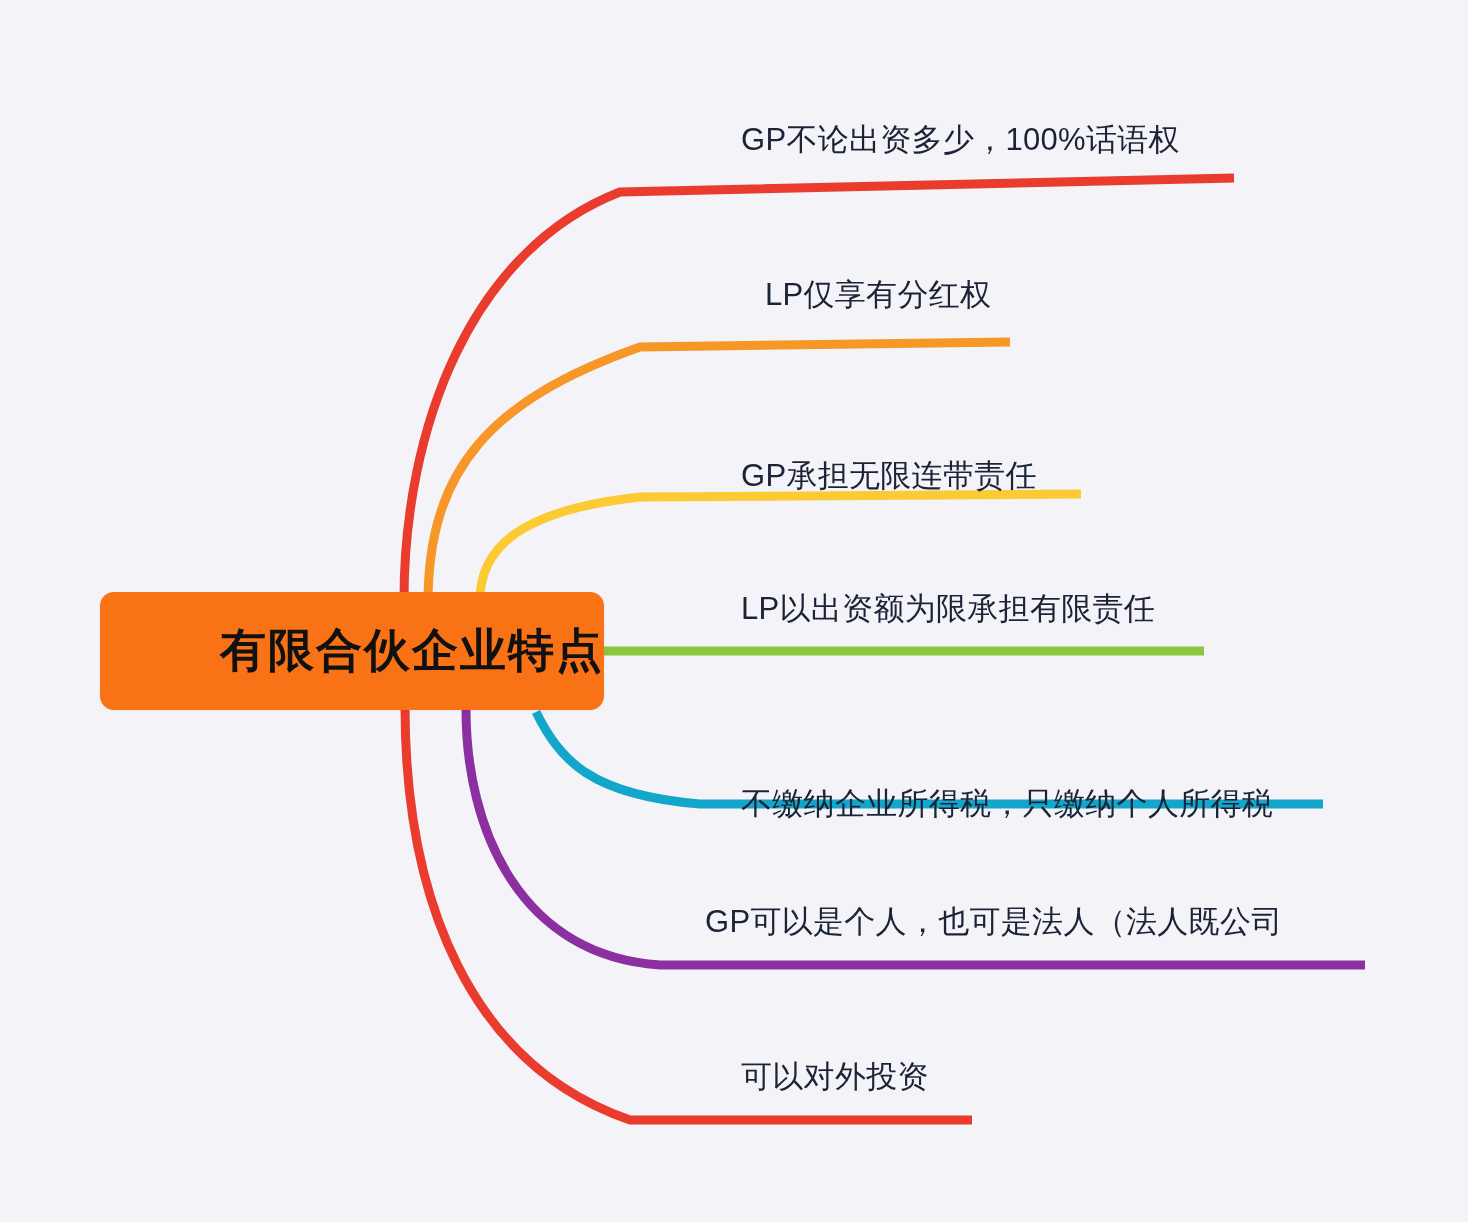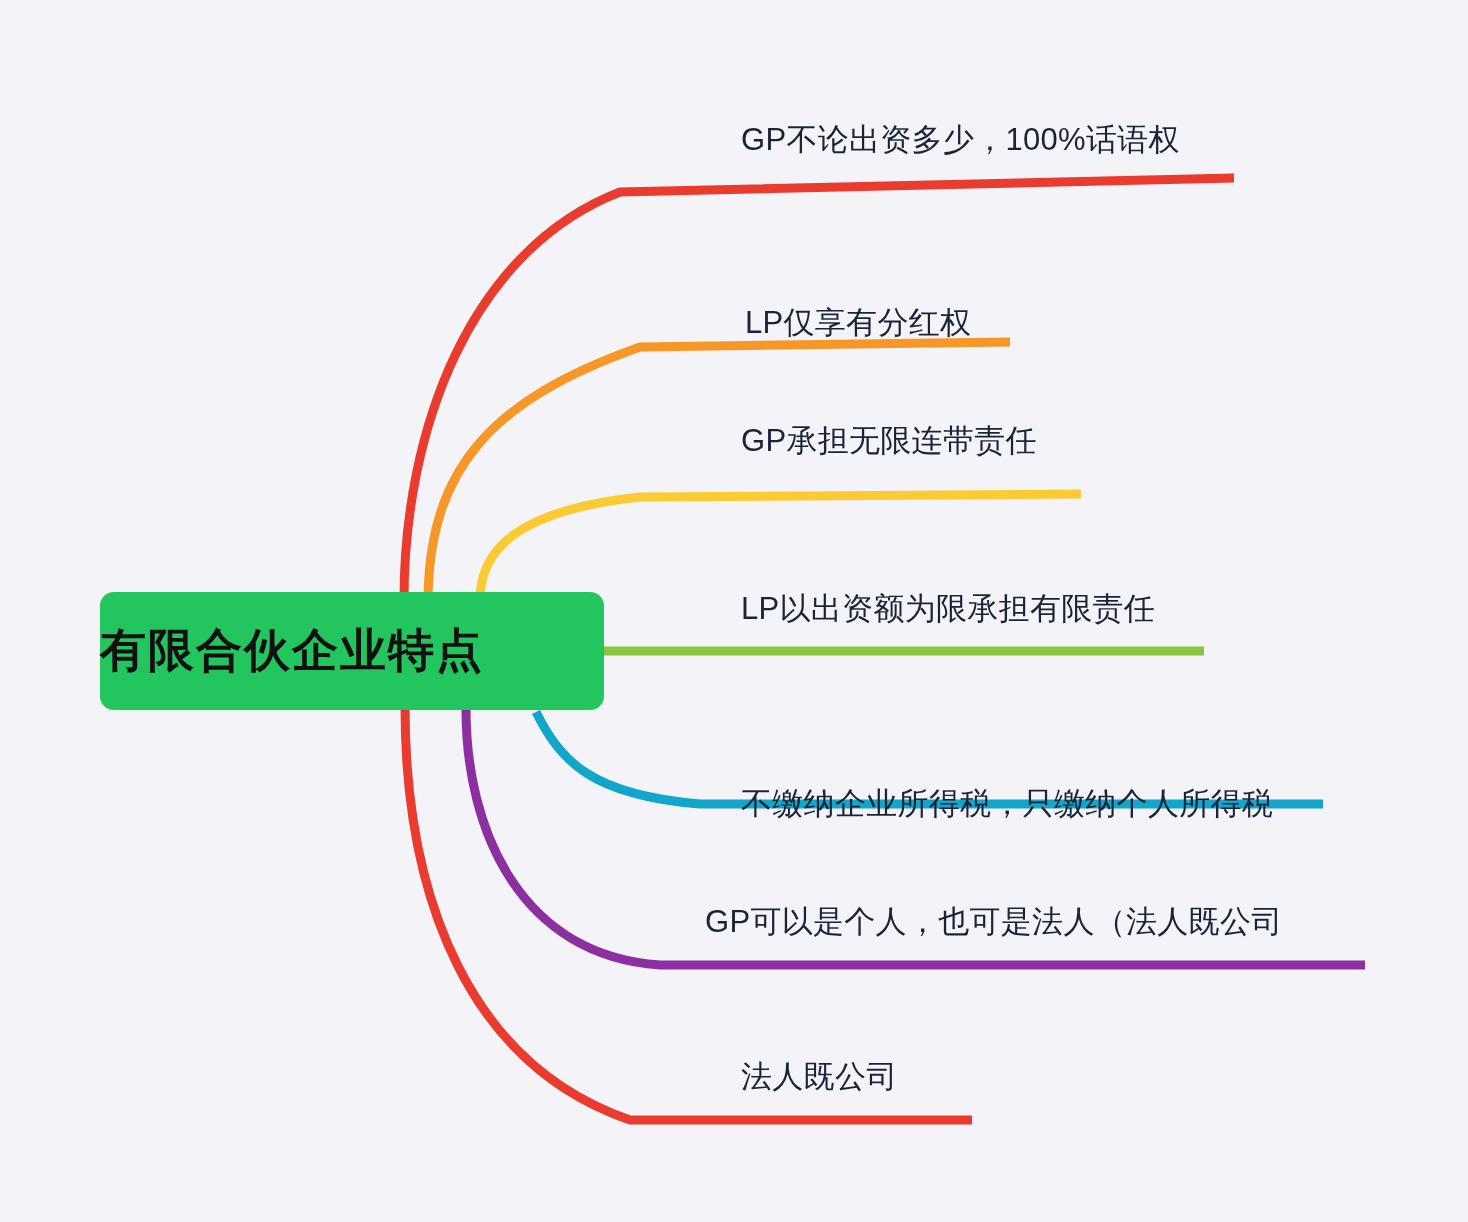--- a/index.html
+++ b/index.html
@@ -37,26 +37,26 @@
     letter-spacing: 0.3px;
     white-space: nowrap;
     font-weight: 400;
   }
   .root-node {
     position: absolute;
     left: 100px;
     top: 592px;
     width: 504px;
     height: 118px;
-    background: #22c55e;
+    background: #f97316;
     border-radius: 14px;
     box-shadow: 0 1px 3px rgba(30, 30, 60, 0.05);
     display: flex;
     align-items: center;
-    justify-content: flex-start;
+    justify-content: flex-end;
     z-index: 5;
   }
   .root-title {
     font-size: 46px;
     font-weight: bold;
     color: #111111;
     letter-spacing: 2px;
     font-family: "Liberation Sans", "DejaVu Sans", sans-serif;
   }
 </style>
@@ -72,25 +72,25 @@
         <path d="M 480 600 C 480 548, 520 510, 640 497 L 1081 494" fill="none" stroke="#fccb33" stroke-width="9" stroke-linecap="butt"></path>
         <path d="M 600 651 L 1204 651" fill="none" stroke="#8cc640" stroke-width="9" stroke-linecap="butt"></path>
         <path d="M 536 712 C 560 760, 590 795, 700 804 L 1323 804" fill="none" stroke="#13a6cb" stroke-width="9" stroke-linecap="butt"></path>
         <path d="M 466 709 C 466 830, 520 955, 660 965 L 1365 965" fill="none" stroke="#8b2fa1" stroke-width="9" stroke-linecap="butt"></path>
         <path d="M 405 706 C 405 900, 470 1065, 630 1120 L 972 1120" fill="none" stroke="#ea3b2f" stroke-width="9" stroke-linecap="butt"></path>
       </g>
   </svg>
 
   <div id="branch-labels">
       <div class="branch-label" style="left: 741px; top: 121px;">GP不论出资多少，100%话语权</div>
-      <div class="branch-label" style="left: 745px; top: 276px; margin-top: 28px;">LP仅享有分红权</div>
-      <div class="branch-label" style="left: 741px; top: 422px;">GP承担无限连带责任</div>
+      <div class="branch-label" style="left: 765px; top: 276px;">LP仅享有分红权</div>
+      <div class="branch-label" style="left: 741px; top: 457px;">GP承担无限连带责任</div>
       <div class="branch-label" style="left: 741px; top: 590px;">LP以出资额为限承担有限责任</div>
       <div class="branch-label" style="left: 741px; top: 748px; margin-top: 37px;">不缴纳企业所得税，只缴纳个人所得税</div>
       <div class="branch-label" style="left: 705px; top: 903px;">GP可以是个人，也可是法人（法人既公司</div>
-      <div class="branch-label" style="left: 741px; top: 1058px;">法人既公司</div>
+      <div class="branch-label" style="left: 741px; top: 1058px;">可以对外投资</div>
     </div>
 
   <div class="root-node">
     <span class="root-title">有限合伙企业特点</span>
   </div>
 
 </div>
 
 </body></html>

